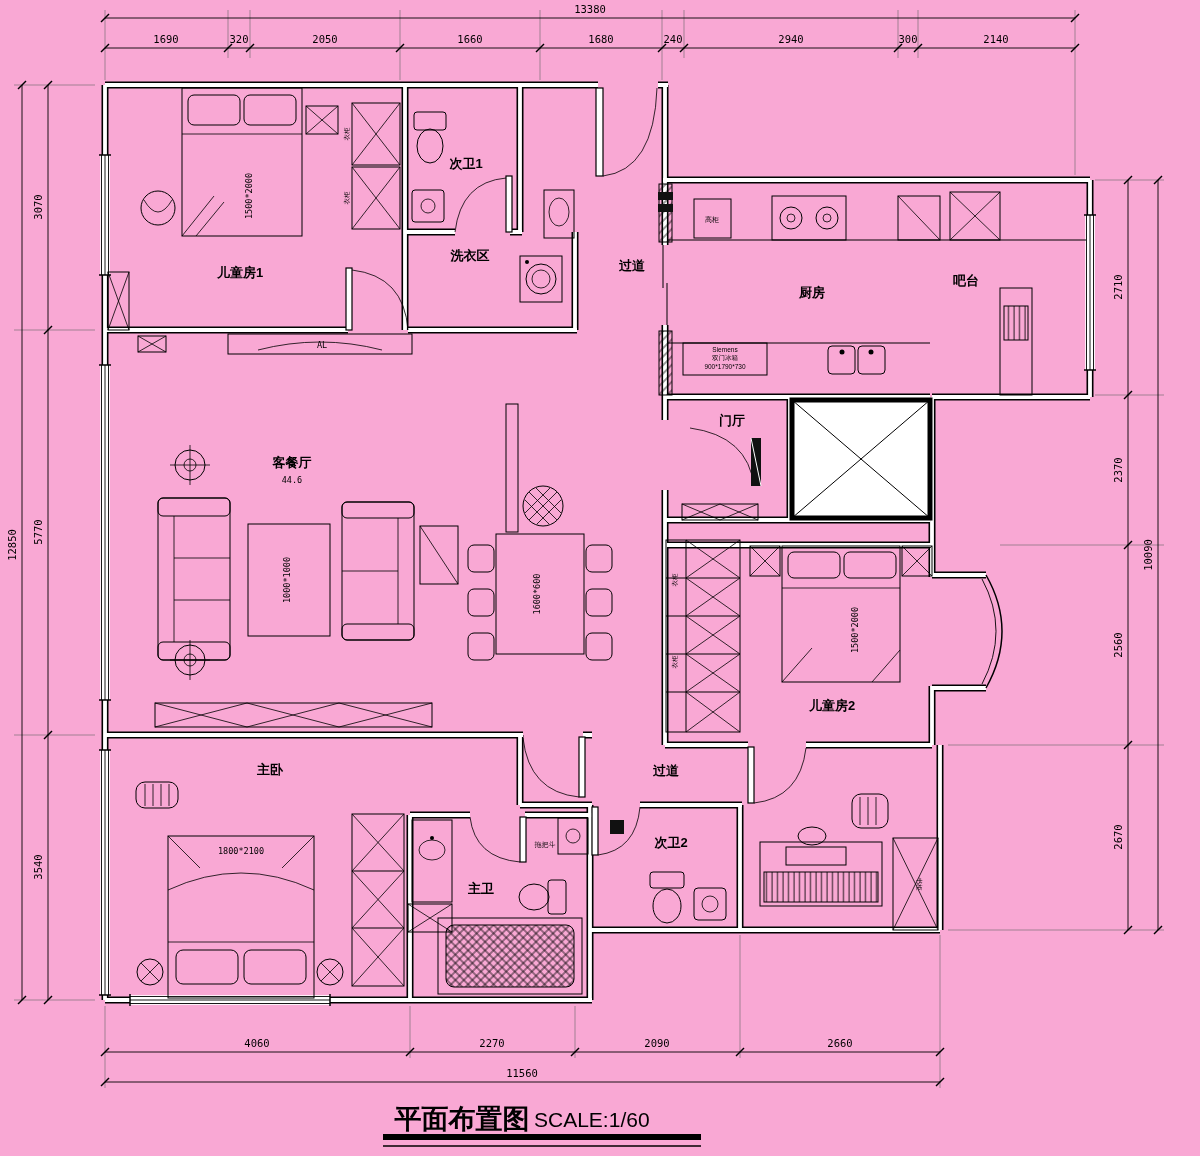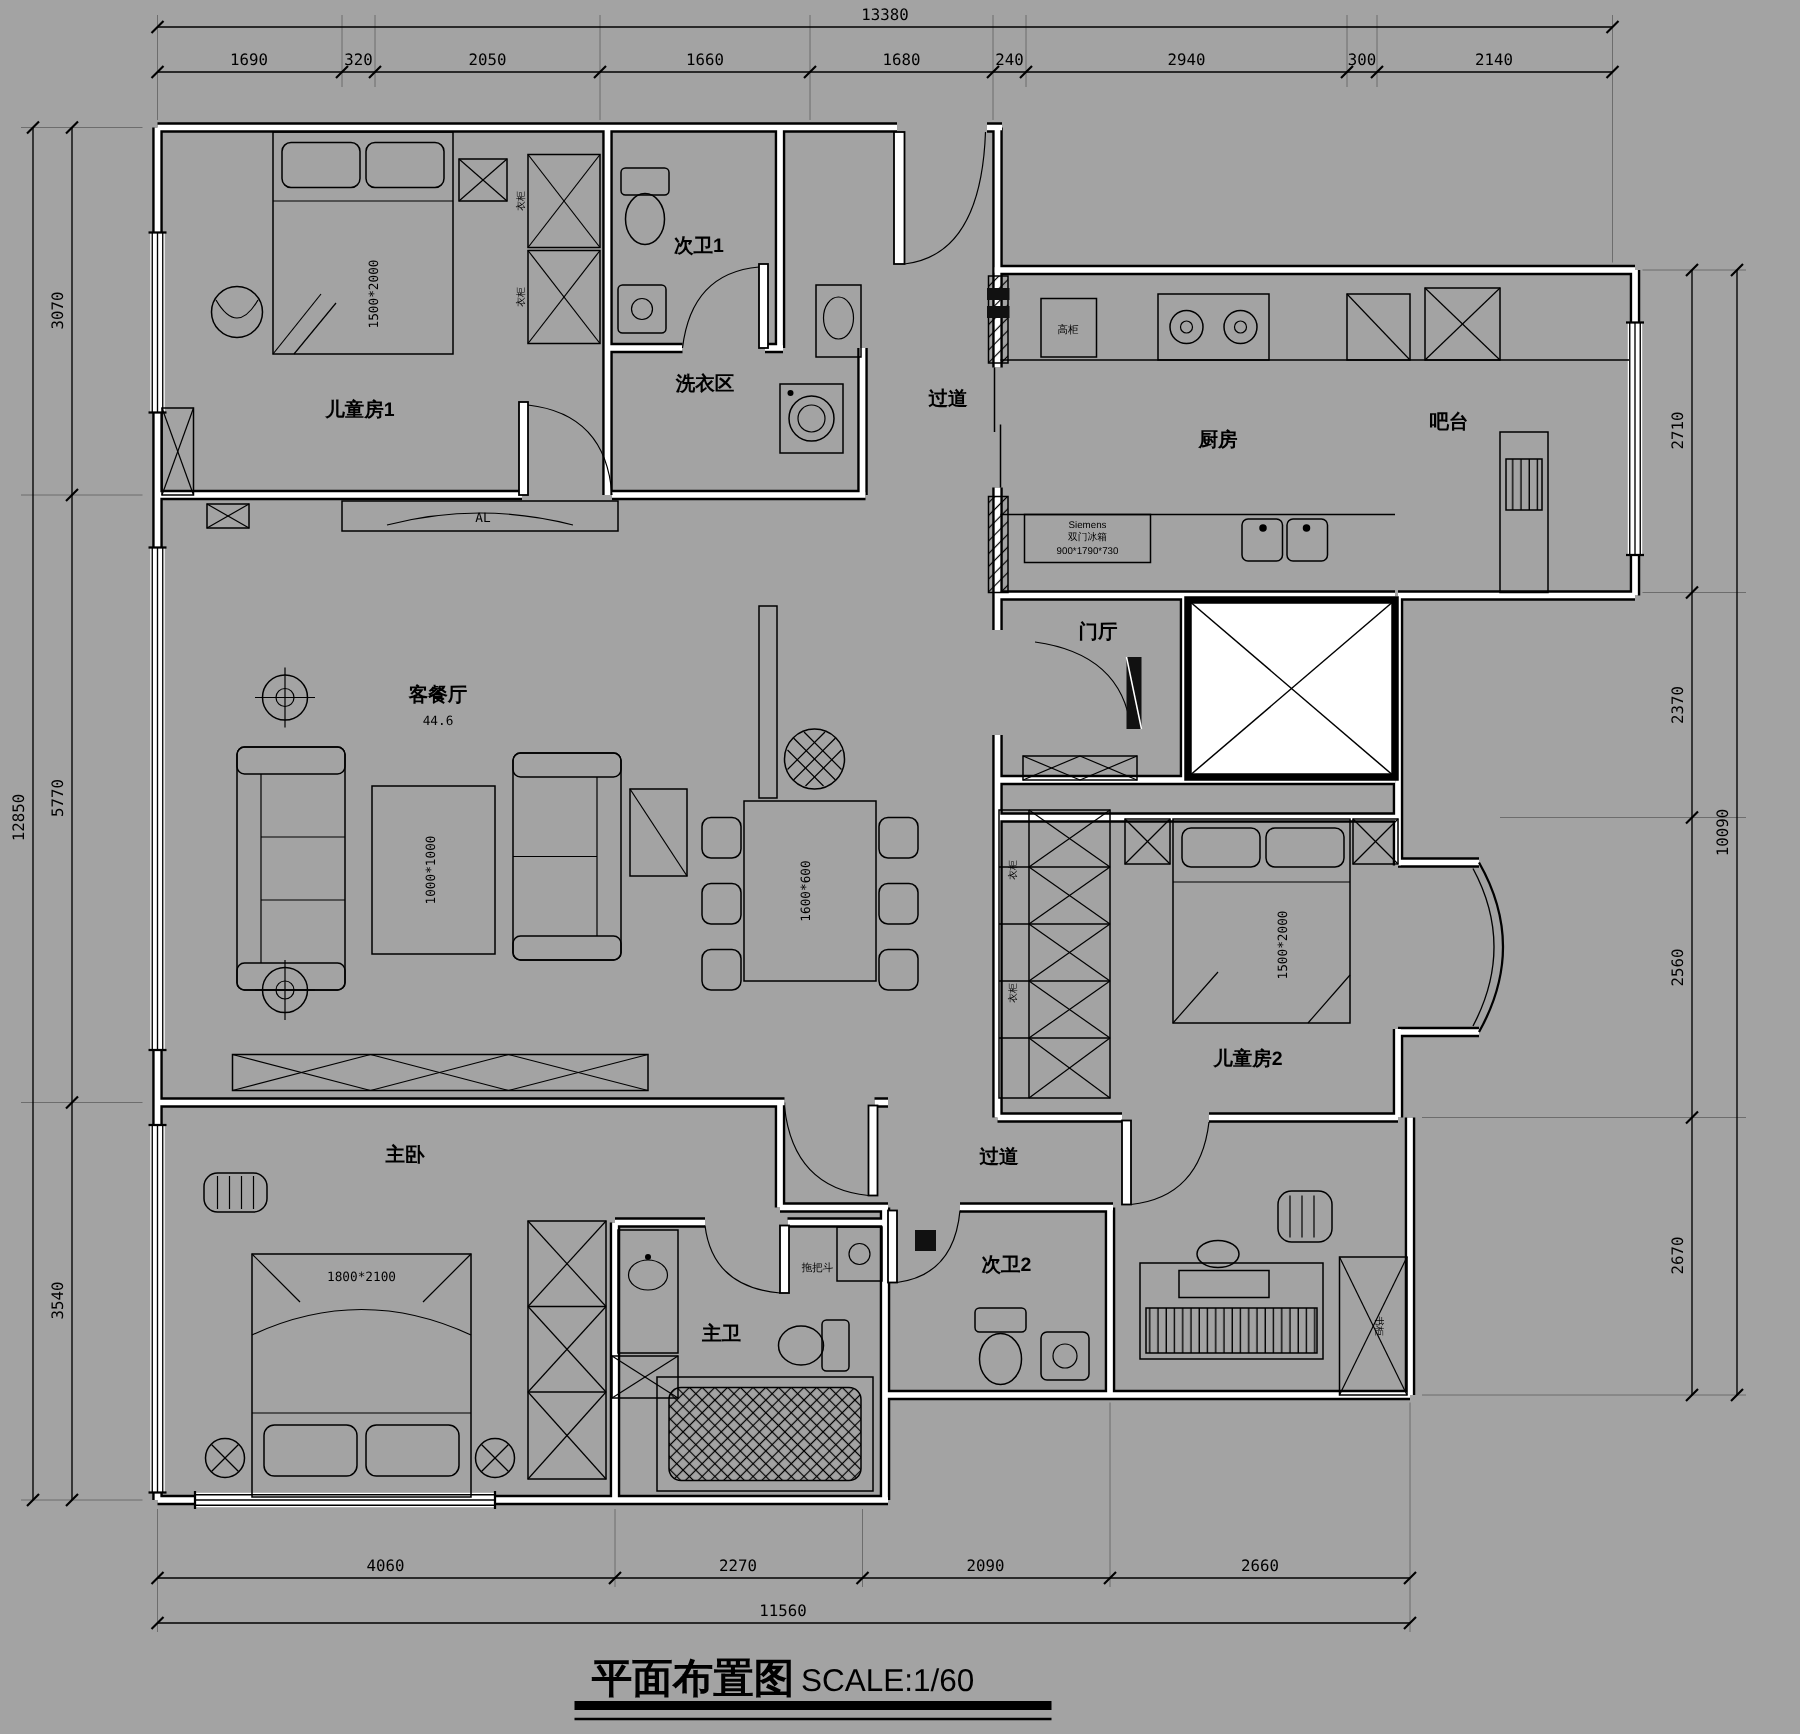--- a/index.html
+++ b/index.html
@@ -1,16 +1,16 @@
 <!DOCTYPE html>
 <html><head>
 <meta charset="utf-8">
 <style>
   html,body{margin:0;padding:0;background:#fff;}
-  .page{width:1200px;height:1156px;background:#a3a3a3;position:relative;font-family:"Liberation Sans",sans-serif;}
+  .page{width:1200px;height:1156px;background:#f9a8d4;position:relative;font-family:"Liberation Sans",sans-serif;}
   svg text{fill:#000;}
   .wb{stroke:#000;stroke-width:7;fill:none;stroke-linecap:butt;}
   .ww{stroke:#fff;stroke-width:3.8;fill:none;stroke-linecap:butt;}
   .t1{stroke:#000;stroke-width:1;fill:none;}
   .t08{stroke:#000;stroke-width:0.8;fill:none;}
   .t15{stroke:#000;stroke-width:1.5;fill:none;}
   .diml{stroke:#000;stroke-width:0.9;fill:none;}
   .tick{stroke:#000;stroke-width:1.4;}
   .ext{stroke:#666;stroke-width:0.6;}
   .win{stroke:#000;stroke-width:0.9;fill:none;}

